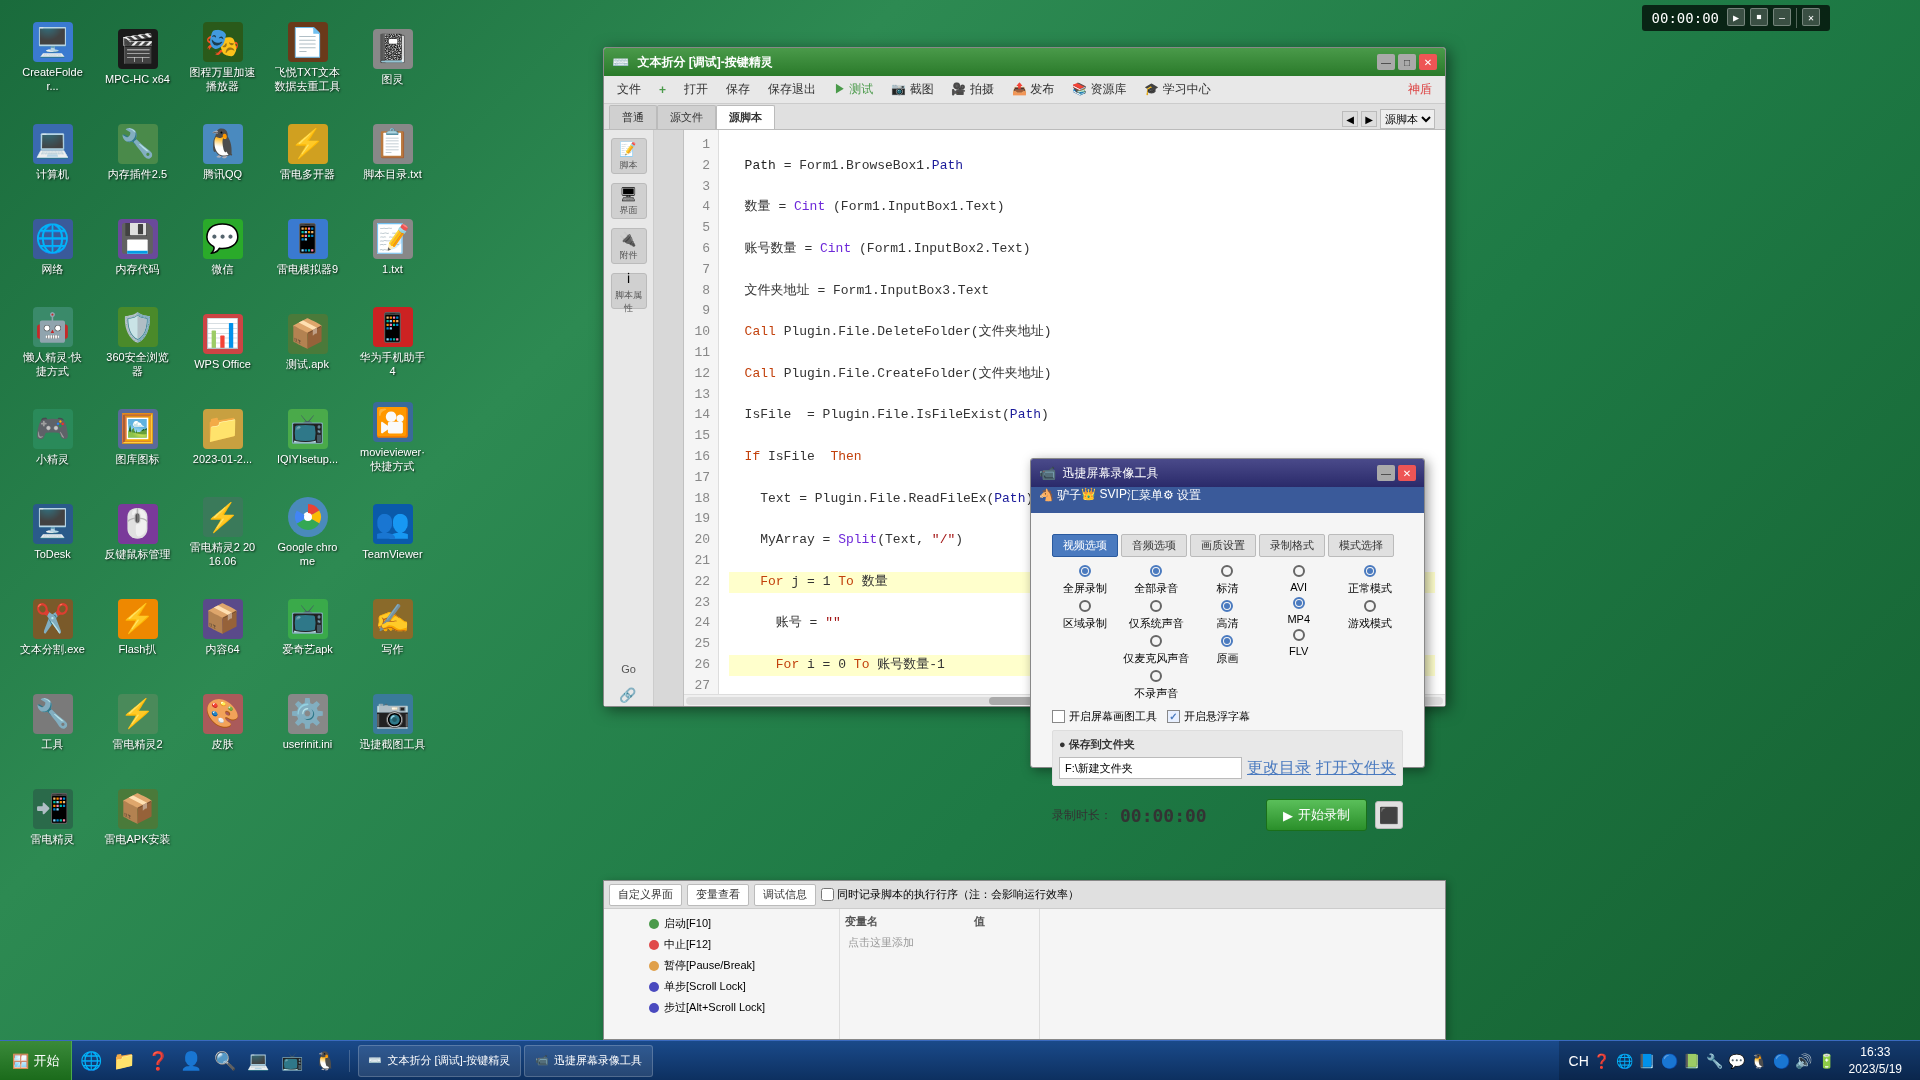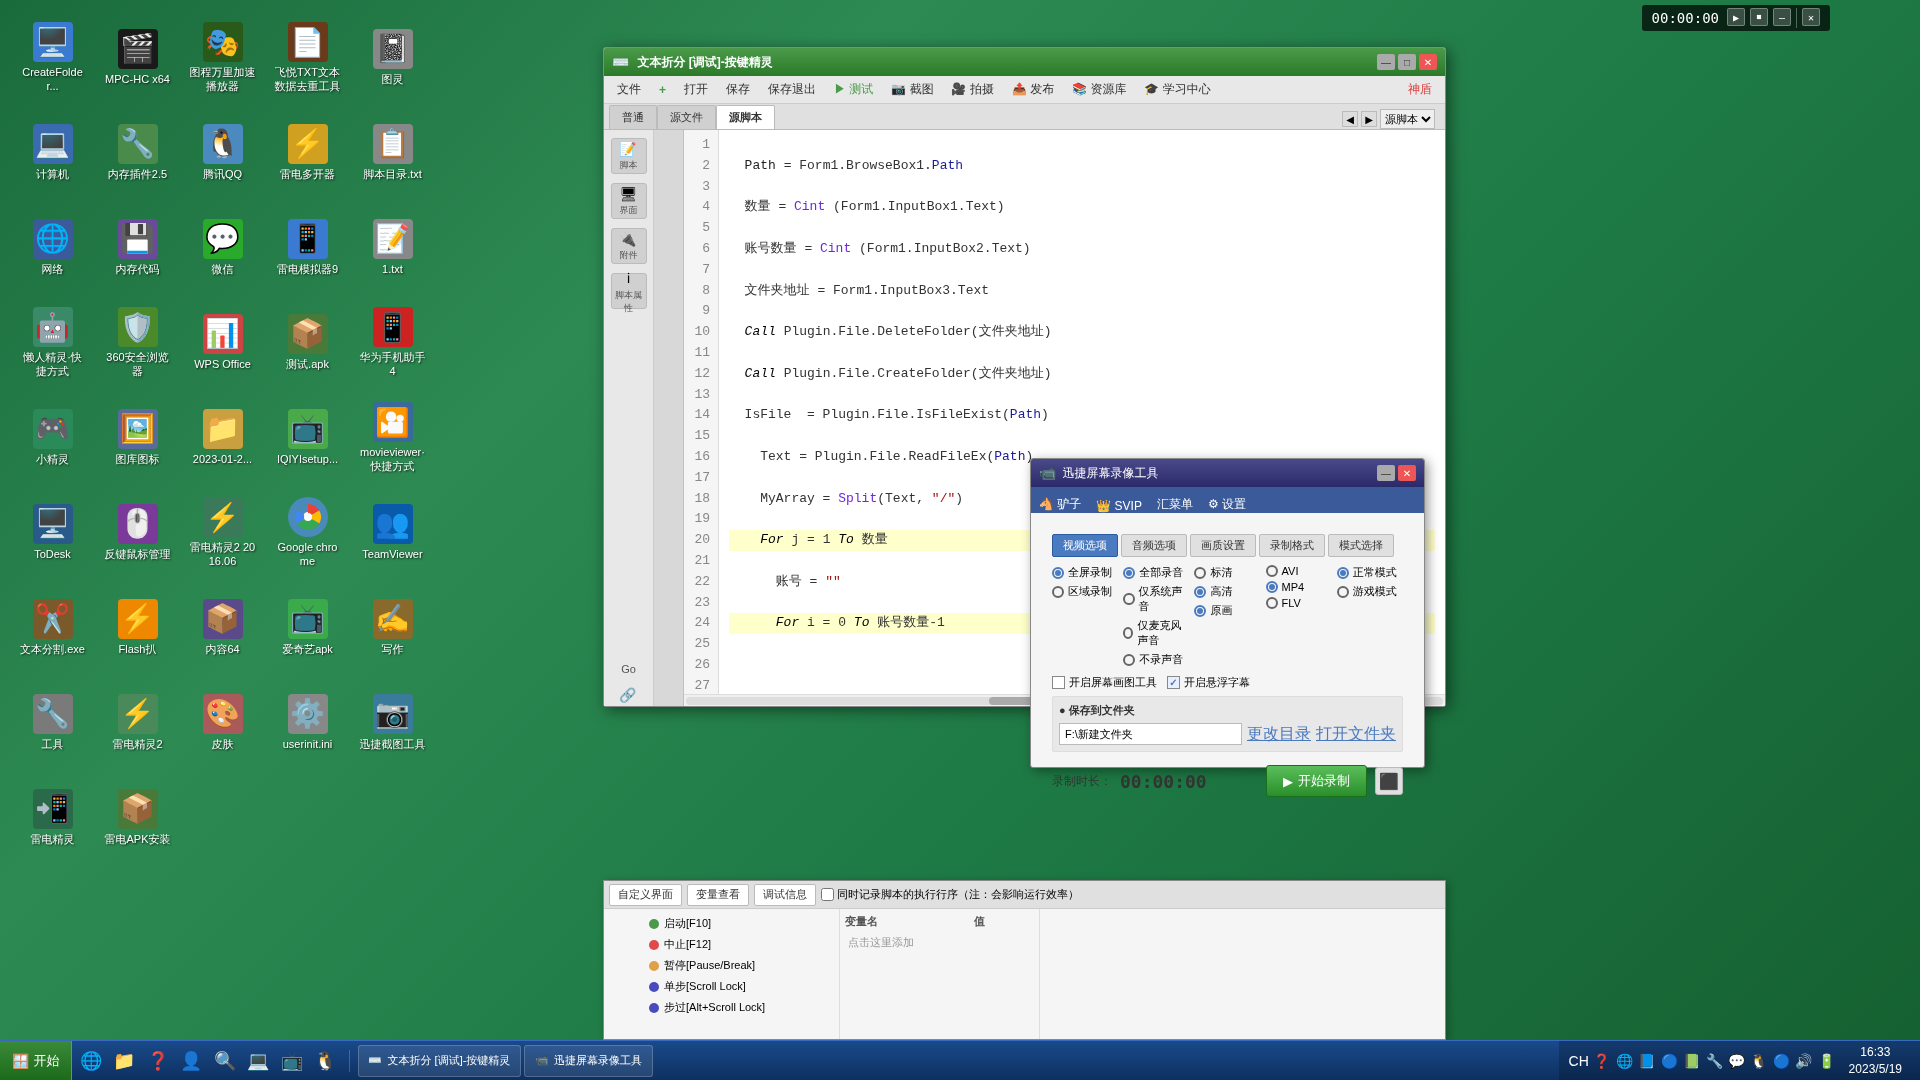--- a/index.html
+++ b/index.html
@@ -317,21 +317,21 @@
       line-height: 1.6;
       white-space: pre;
       color: #333;
       flex: 1;
     }
 
     .code-line {
       line-height: 1.6;
     }
 
-    .kw { color: #000000; font-style: italic; }
+    .kw { color: #c2410c; }
     .str { color: #a31515; }
     .var { color: #1e1e1e; }
     .func { color: #6d28d9; }
 
     
     .debug-panel {
       position: absolute;
       bottom: 40px;
       left: 603px;
       width: 843px;
@@ -415,23 +415,22 @@
     .record-title {
       flex: 1;
       color: white;
       font-size: 12px;
     }
 
     .record-menubar {
       height: 26px;
       background: #3a5a9a;
       display: flex;
-      align-items: flex-end;
+      align-items: flex-start;
       padding: 0 8px;
-      gap: 15px;
     }
 
     .record-menu {
       color: white;
       font-size: 12px;
       cursor: pointer;
     }
 
     .record-body {
       padding: 21px;
@@ -458,20 +457,21 @@
       color: white;
       border-color: #2a5a9f;
     }
 
     .record-option {
       display: flex;
       align-items: center;
       gap: 4px;
       font-size: 11px;
       cursor: pointer;
+      flex-direction: column;
     }
 
     .radio-btn {
       width: 12px;
       height: 12px;
       border-radius: 50%;
       border: 2px solid #666;
       display: flex;
       align-items: center;
       justify-content: center;
@@ -1017,20 +1017,21 @@
 
           </div>
           <div class="code-content">
 <div class="code-line">  <span class="var">Path</span> = Form1.BrowseBox1.<span style="color:#1a1a9a;">Path</span></div>
 <div class="code-line">  数量 = <span class="func">Cint</span> (Form1.InputBox1.Text)</div>
 <div class="code-line">  账号数量 = <span class="func">Cint</span> (Form1.InputBox2.Text)</div>
 <div class="code-line">  文件夹地址 = Form1.InputBox3.Text</div>
 <div class="code-line">  <span class="kw">Call</span> Plugin.File.DeleteFolder(文件夹地址)</div>
 <div class="code-line">  <span class="kw">Call</span> Plugin.File.CreateFolder(文件夹地址)</div>
 <div class="code-line">  IsFile  = Plugin.File.IsFileExist(<span style="color:#1a1a9a;">Path</span>)</div>
+<div class="code-line">  <span class="kw">If</span> IsFile  <span class="kw">Then</span></div>
 <div class="code-line">    Text = Plugin.File.ReadFileEx(<span style="color:#1a1a9a;">Path</span>)</div>
 <div class="code-line">    MyArray = <span class="func">Split</span>(Text, <span class="str">"/"</span>)</div>
 <div class="code-line line-highlight">    <span class="kw">For</span> j = 1 <span class="kw">To</span> 数量</div>
 <div class="code-line">      账号 = <span class="str">""</span></div>
 <div class="code-line line-highlight">      <span class="kw">For</span> i = 0 <span class="kw">To</span> 账号数量-1</div>
 
 
 
 
 

